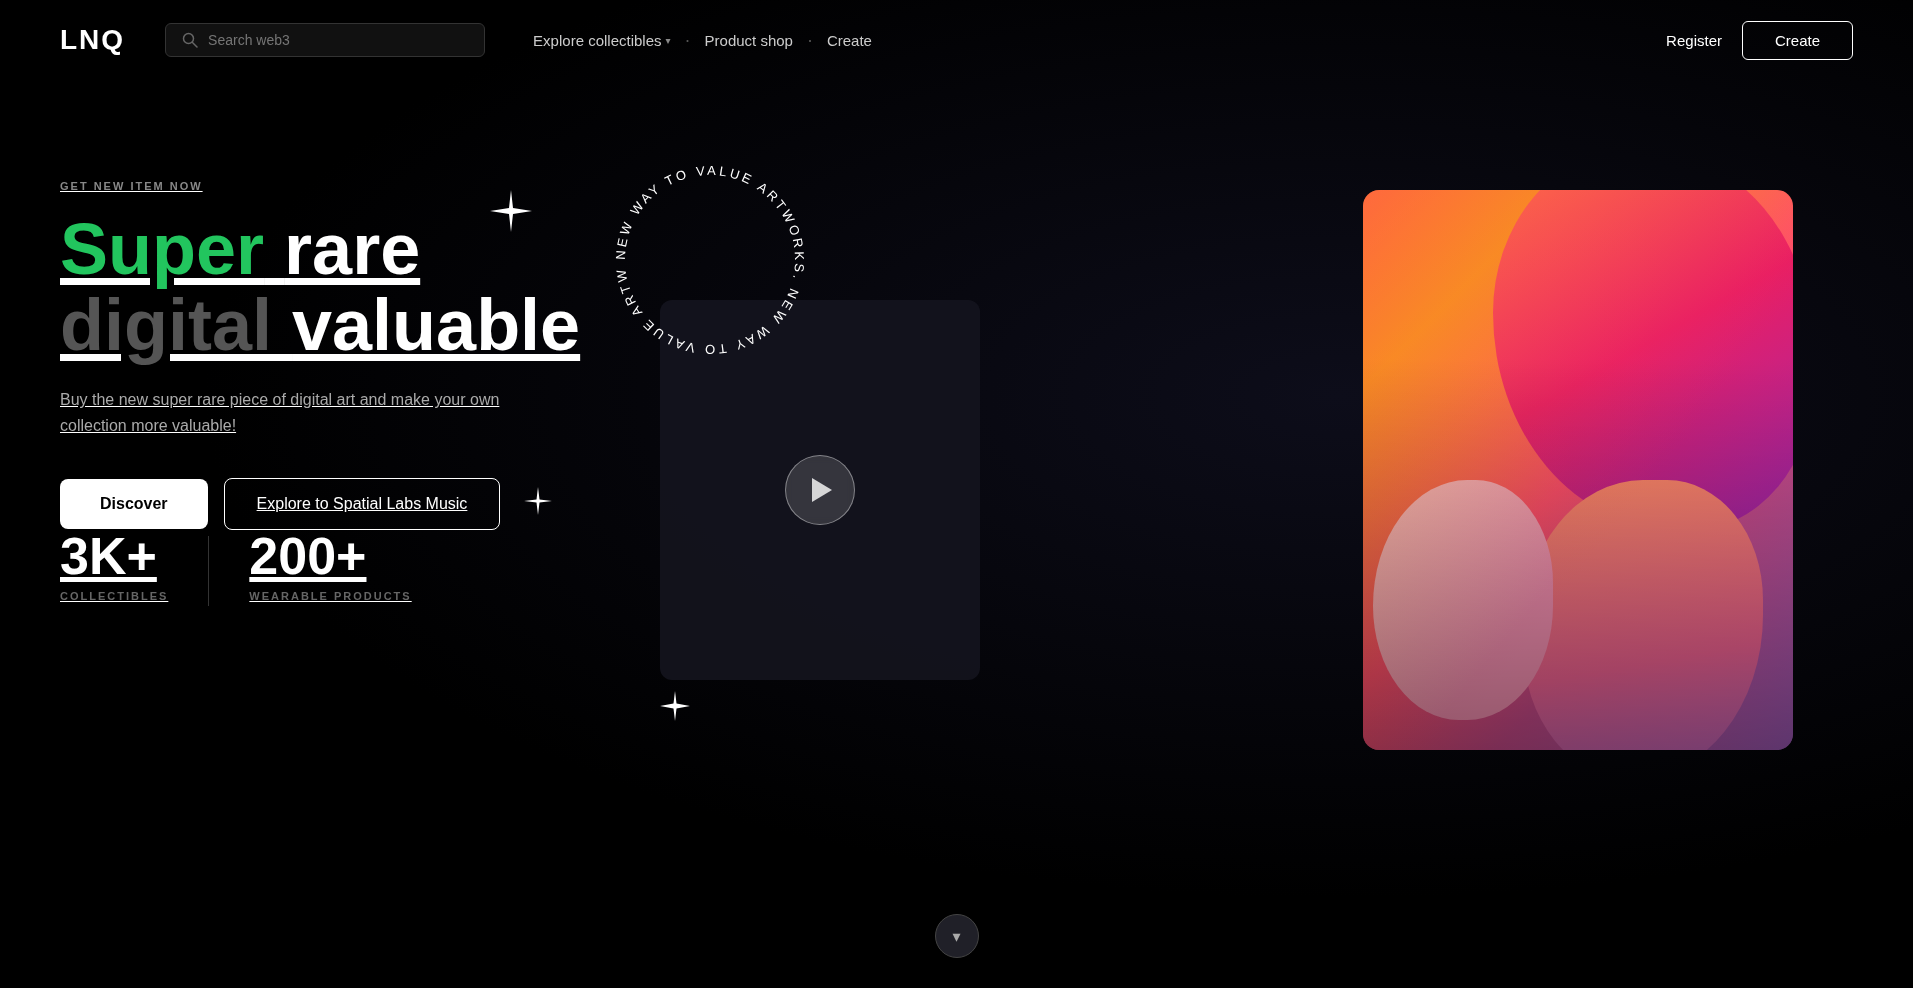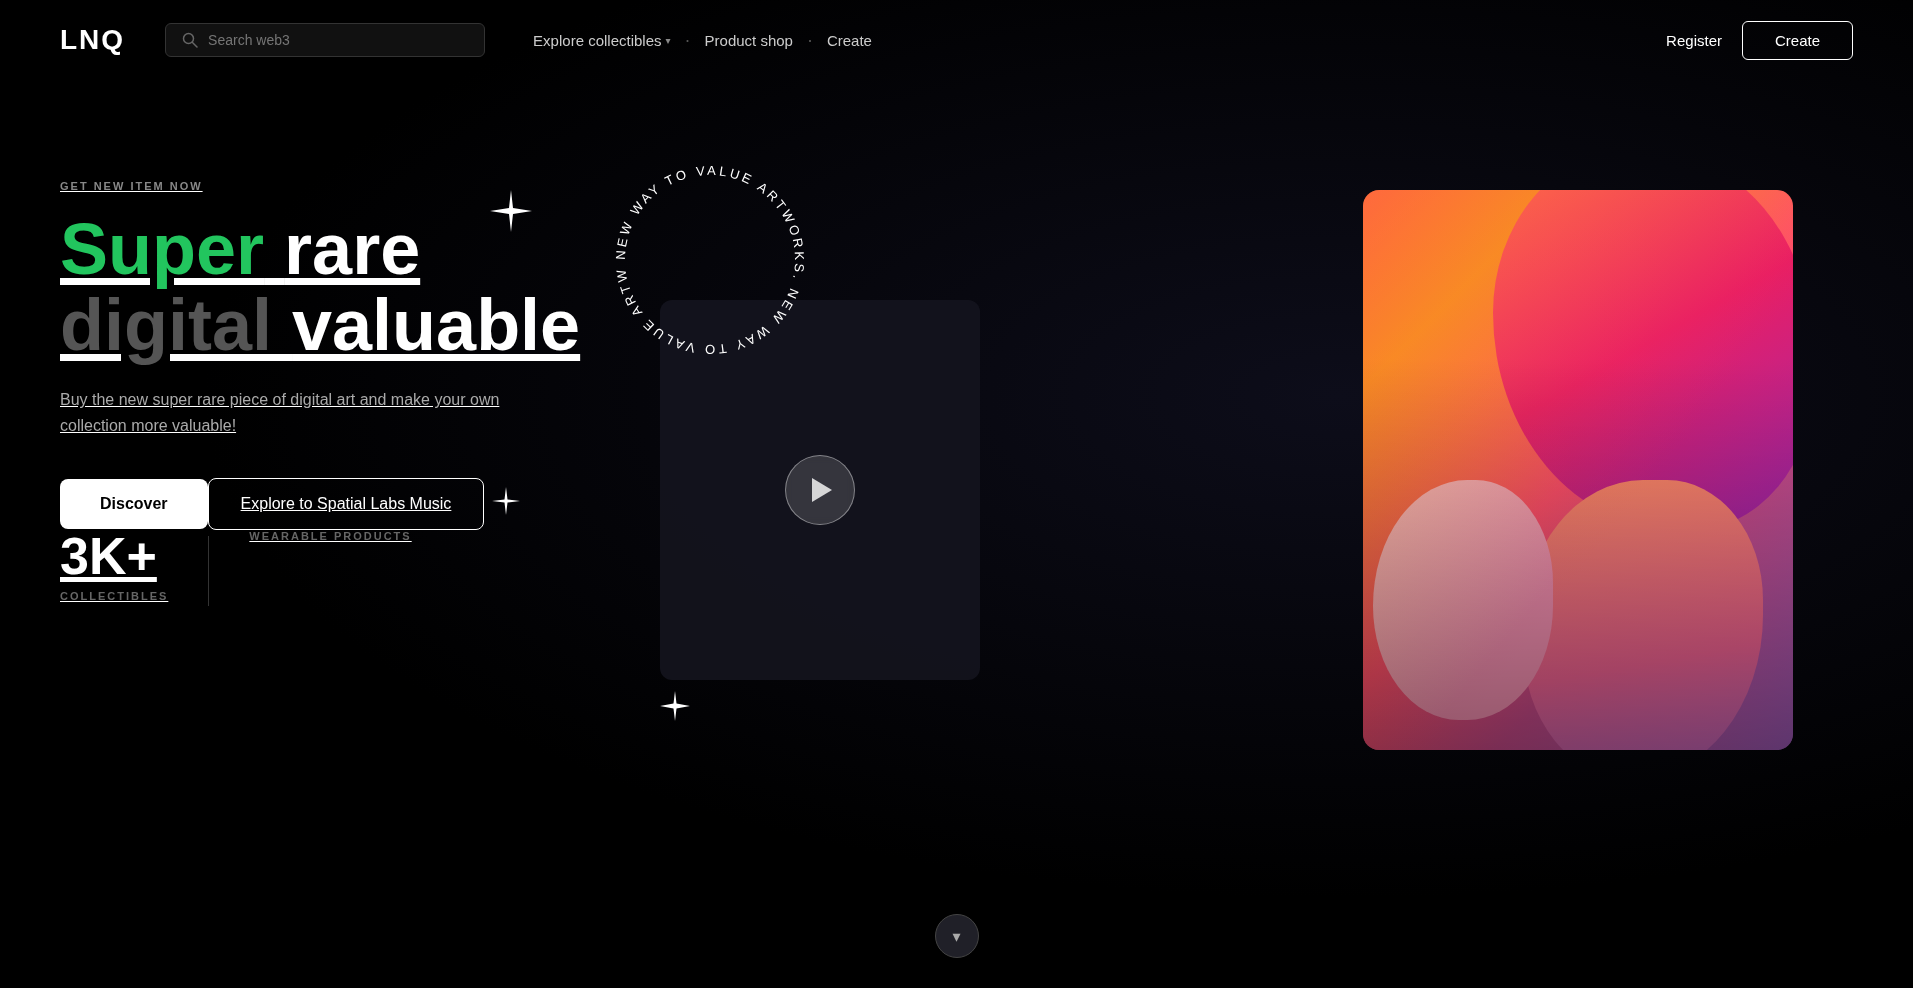--- a/index.html
+++ b/index.html
@@ -158,20 +158,21 @@
       font-size: 16px;
       color: #aaa;
       line-height: 1.6;
       max-width: 500px;
       margin-bottom: 40px;
     }
 
     .hero-buttons {
       display: flex;
       align-items: center;
+      gap: 16px;
     }
 
     .btn-discover {
       background: #fff;
       color: #000;
       border: none;
       border-radius: 8px;
       font-size: 16px;
       font-weight: 600;
       padding: 16px 40px;
@@ -440,20 +441,21 @@
       </span>
     </div>
 
     <div class="stats">
       <div class="stat-item">
         <div class="stat-number">3K+</div>
         <div class="stat-label">COLLECTIBLES</div>
       </div>
       <div class="stat-divider"></div>
       <div class="stat-item">
+        <div class="stat-number">200+</div>
         <div class="stat-label">WEARABLE PRODUCTS</div>
       </div>
     </div>
   </div>
 
   <div class="sparkle-large sparkle-shape" style="position:absolute; top:110px; left:490px; z-index:6;">
     <svg width="42" height="42" viewBox="0 0 42 42" fill="none">
       <path d="M21 0 L23 18 L42 21 L23 24 L21 42 L19 24 L0 21 L19 18 Z" fill="white"></path>
     </svg>
   </div>

